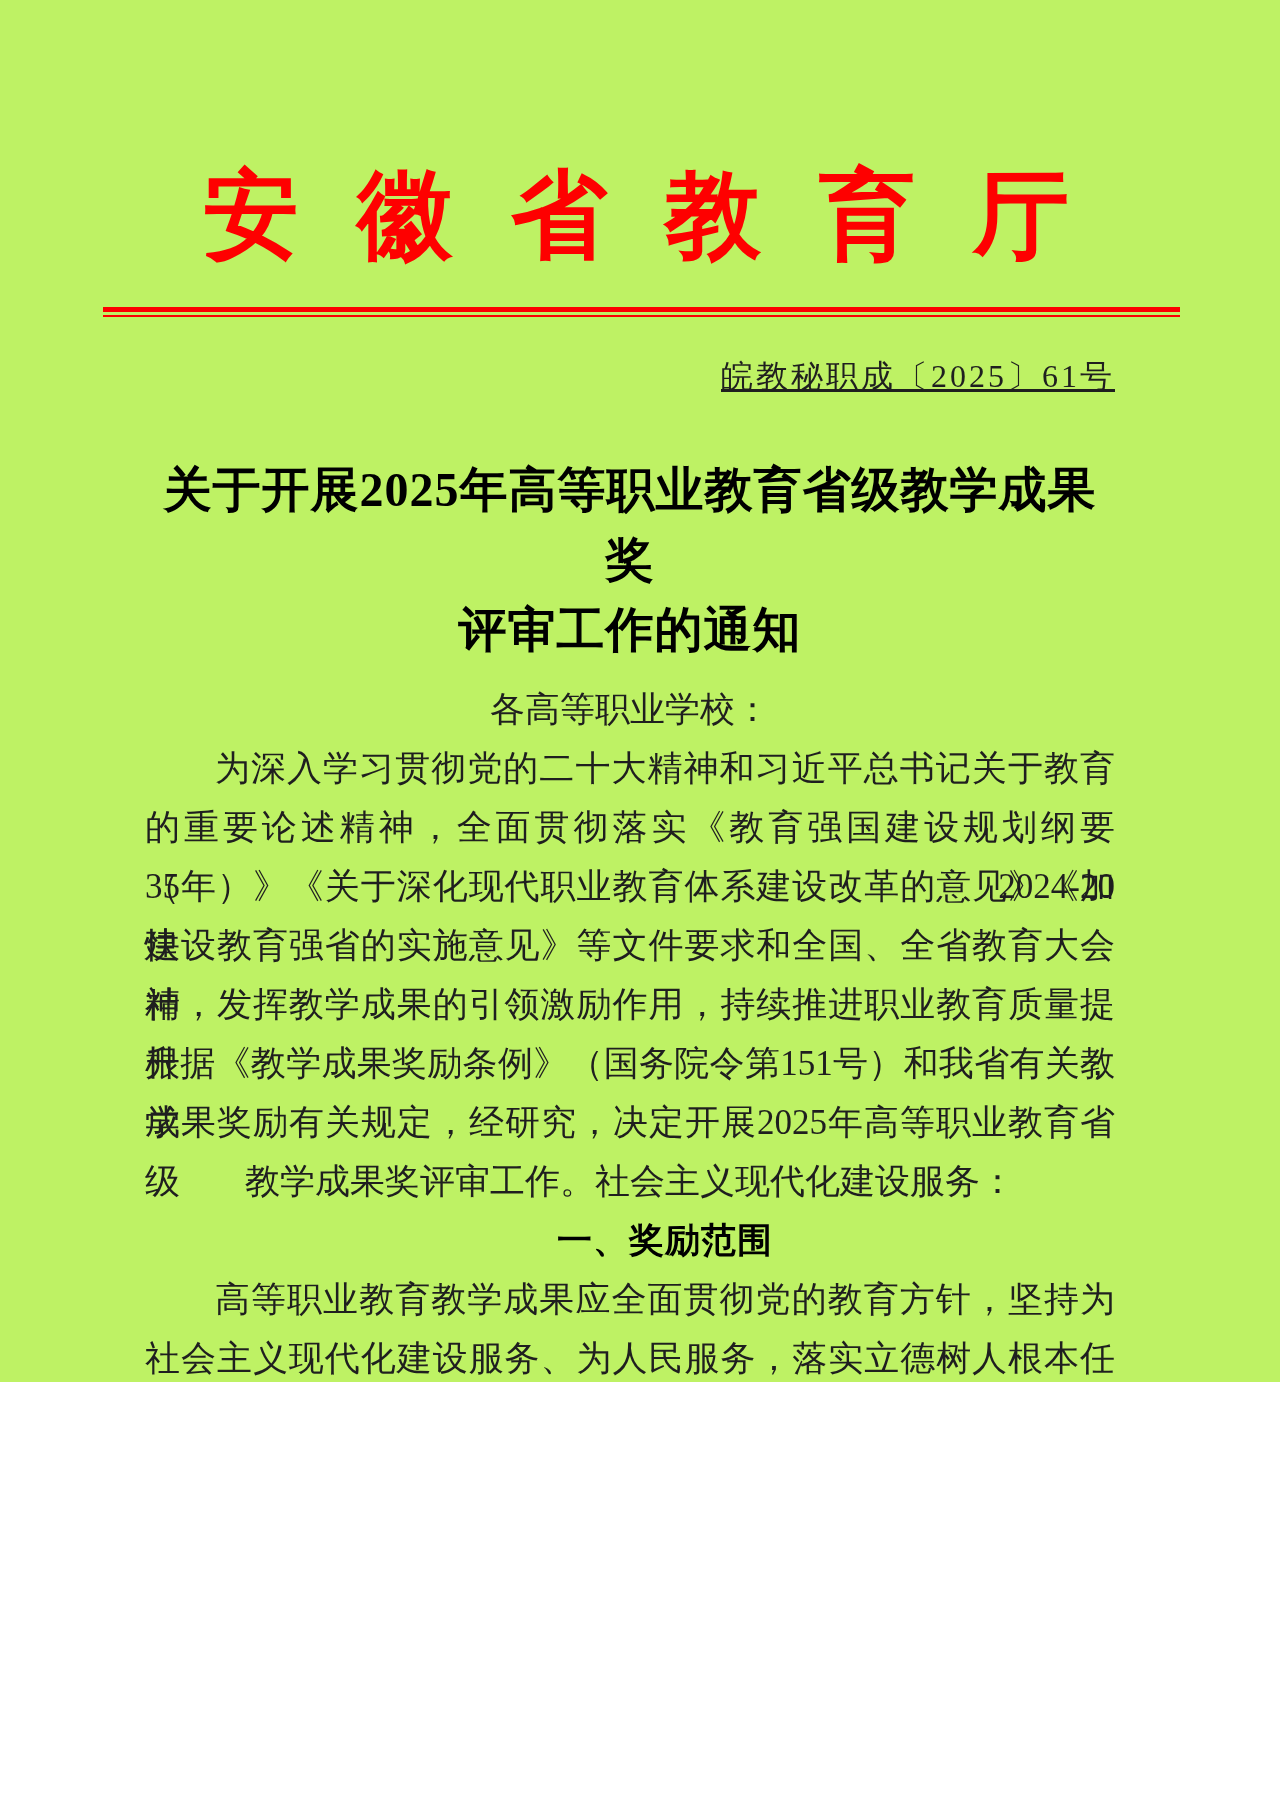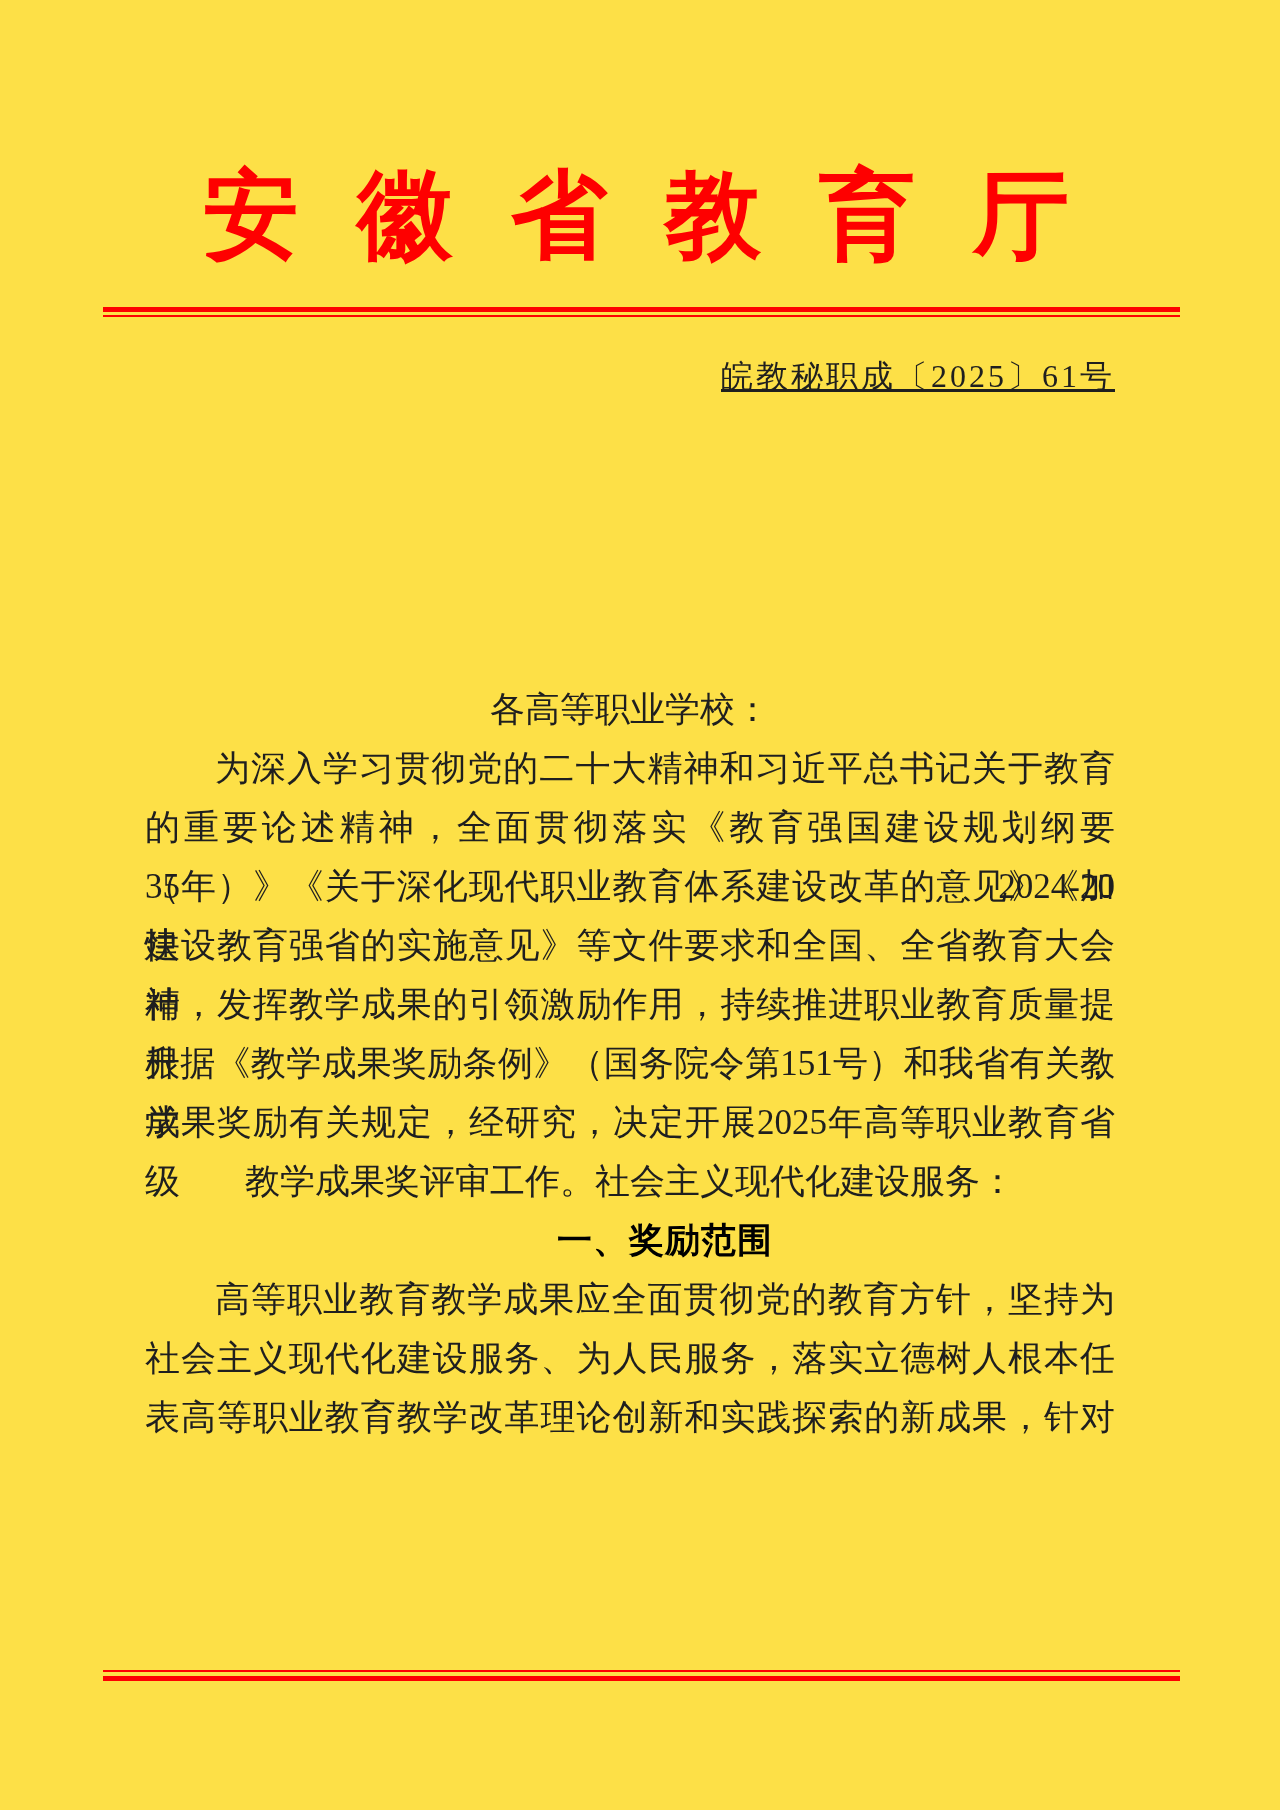--- a/index.html
+++ b/index.html
@@ -1,19 +1,19 @@
 <!DOCTYPE html>
 <html><head>
 <meta charset="utf-8">
 <style>
   html,body{margin:0;padding:0;background:#ffffff;}
   .page{
     position:relative;
-    width:1280px;height:1810px;
-    background:#fde047;
+    width:1280px;height:1382px;
+    background:#bef264;
     overflow:hidden;
     font-family:"Liberation Serif","DejaVu Serif",serif;
   }
   
   .org-name{
     position:absolute;
     top:163px;left:145px;width:970px;
     text-align:center;
     white-space:nowrap;
     font-size:96px;line-height:1.1;
@@ -75,20 +75,24 @@
   <div class="org-name">安徽省教育厅</div>
 
   <div class="rule rule-top">
     <div class="thick"></div>
     <div class="gap"></div>
     <div class="thin"></div>
   </div>
 
   <div class="doc-number">皖教秘职成〔2025〕61号</div>
 
+  <div class="title">
+    <div>关于开展2025年高等职业教育省级教学成果奖</div>
+    <div>评审工作的通知</div>
+  </div>
 
   <div class="body-text">
       <div class="line">各高等职业学校：</div>
       <div class="line just ind">为深入学习贯彻党的二十大精神和习近平总书记关于教育</div>
       <div class="line just">的重要论述精神，全面贯彻落实《教育强国建设规划纲要（2024-20</div>
       <div class="line just">35年）》《关于深化现代职业教育体系建设改革的意见》《加快</div>
       <div class="line just">建设教育强省的实施意见》等文件要求和全国、全省教育大会精</div>
       <div class="line just">神，发挥教学成果的引领激励作用，持续推进职业教育质量提升，</div>
       <div class="line just">根据《教学成果奖励条例》（国务院令第151号）和我省有关教学</div>
       <div class="line just">成果奖励有关规定，经研究，决定开展2025年高等职业教育省级</div>

